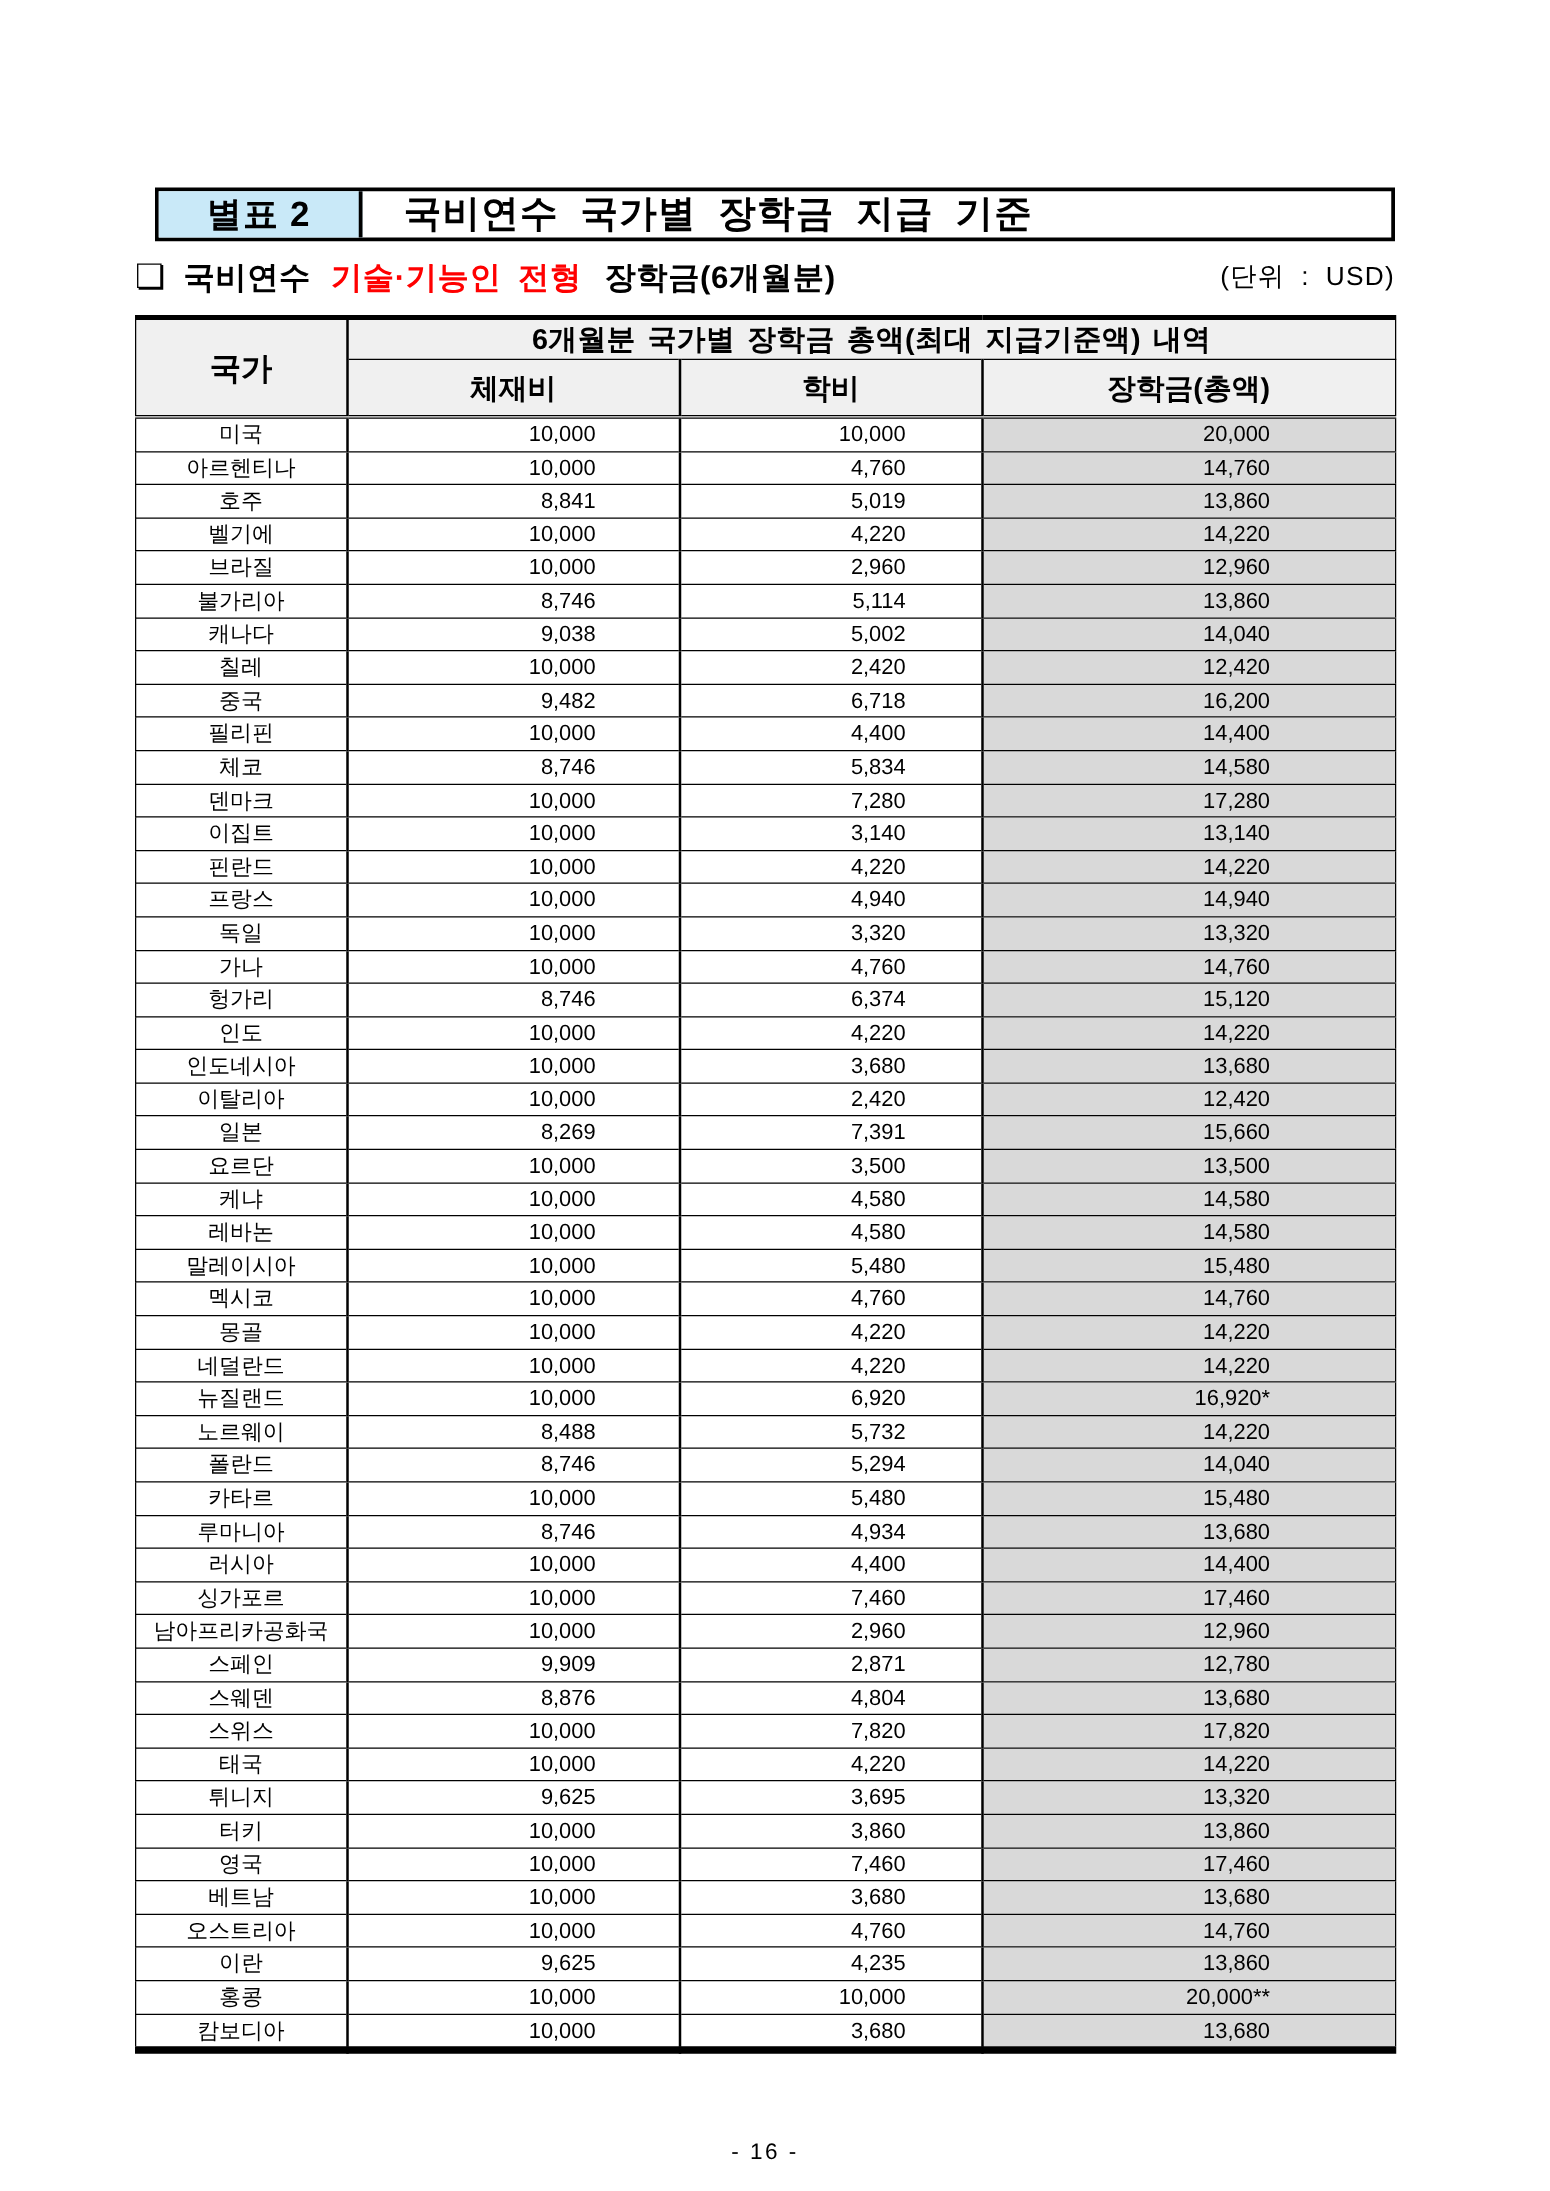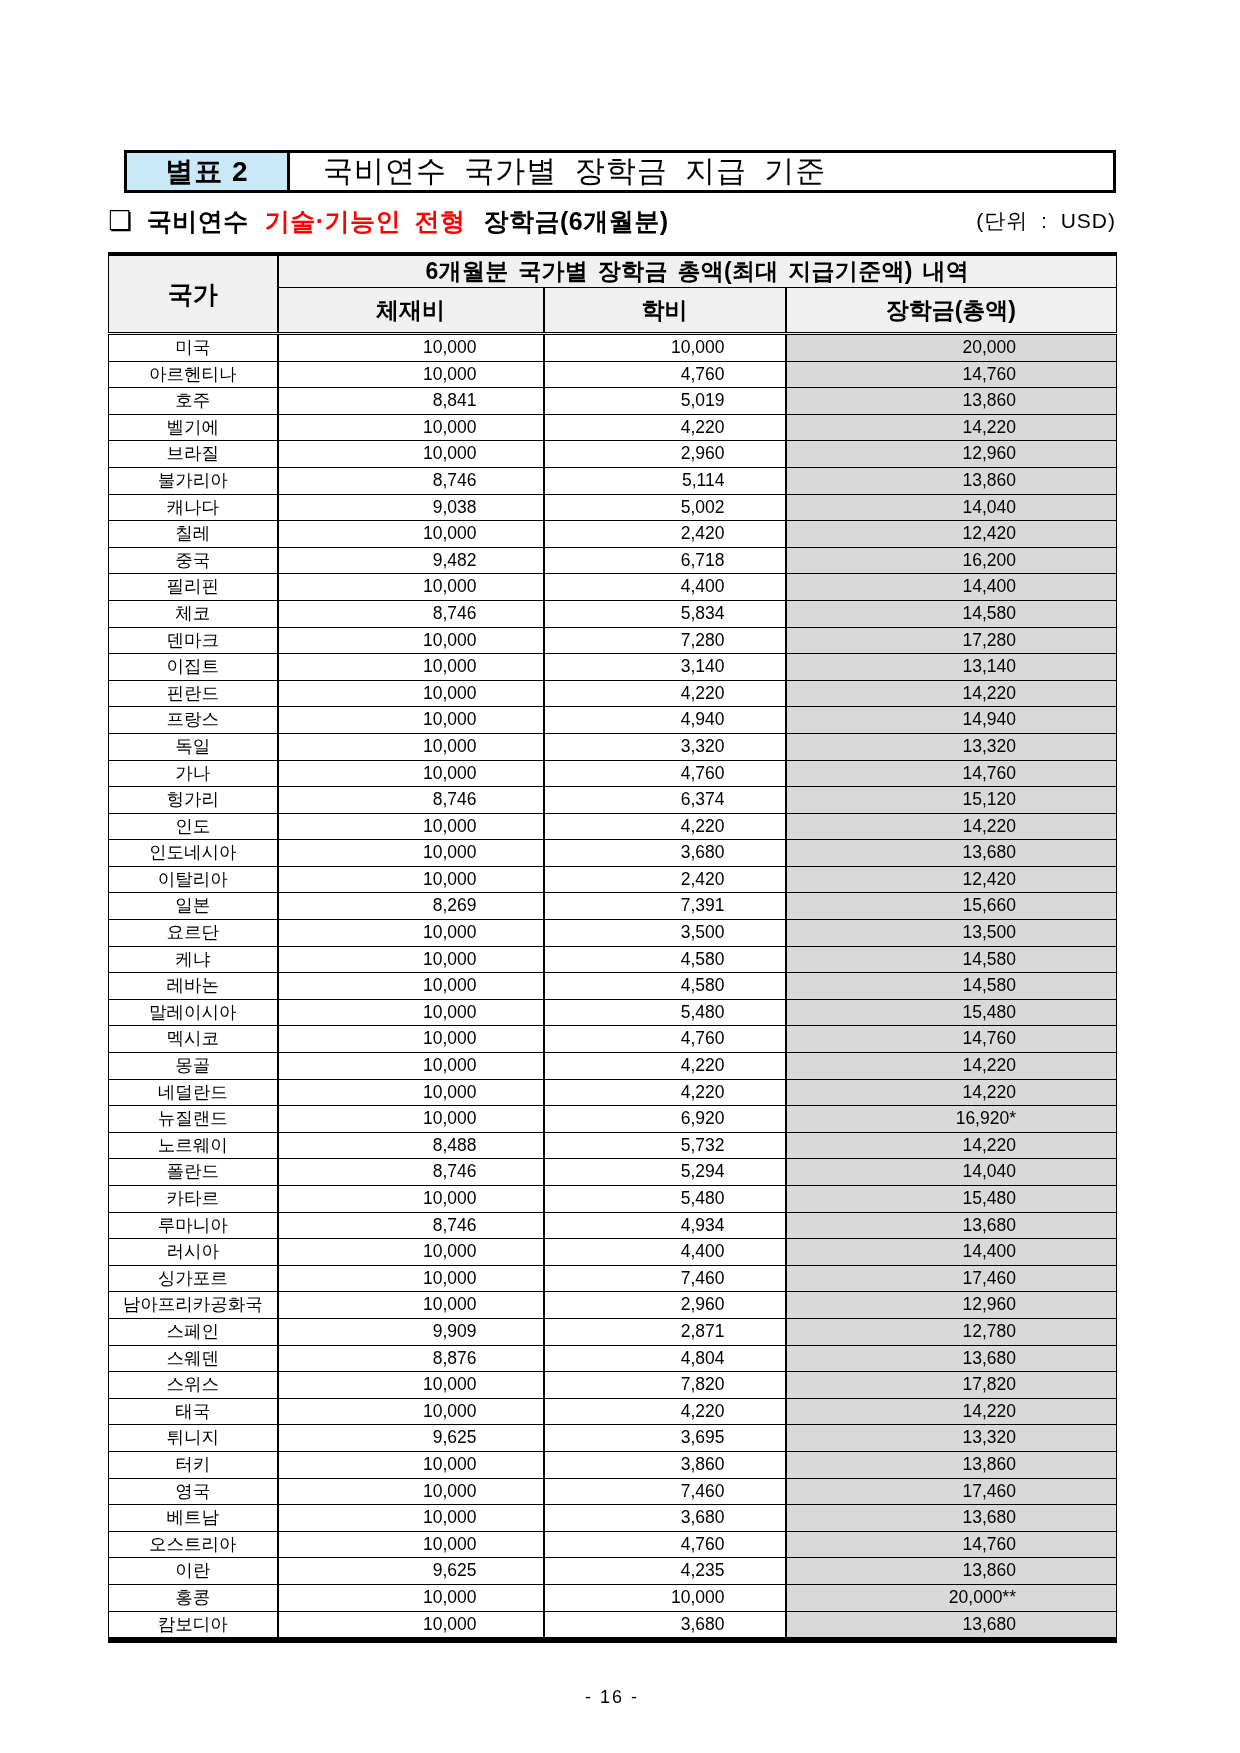--- a/index.html
+++ b/index.html
@@ -38,21 +38,21 @@
     font-size: 28px;
     font-weight: 800;
     letter-spacing: 1px;
   }
   .doc-title {
     flex: 1;
     display: flex;
     align-items: center;
     padding-left: 33px;
     font-size: 30px;
-    font-weight: 400;
+    font-weight: 700;
     word-spacing: 8px;
     letter-spacing: 1px;
   }
 
   
   .subtitle-row {
     margin-top: 7px;
     height: 42px;
     display: flex;
     align-items: center;
@@ -129,21 +129,21 @@
     white-space: nowrap;
     overflow: hidden;
   }
   td.col-country { text-align: center; border-left: 1px solid #000; }
   td.col-stay    { text-align: right; padding-right: 66px; border-left: 2px solid #000; }
   td.col-tuition { text-align: right; padding-right: 60px; border-left: 2px solid #000; }
   td.col-total   { text-align: right; padding-right: 100px; border-left: 2px solid #000; background: #d9d9d9; margin-left: 15px; }
 
   
   .page-number {
-    margin-top: 44px;
+    margin-top: 68px;
     text-align: center;
     font-size: 18px;
     letter-spacing: 2px;
   }
 </style>
 </head>
 <body>
 
 <div class="page">
 

